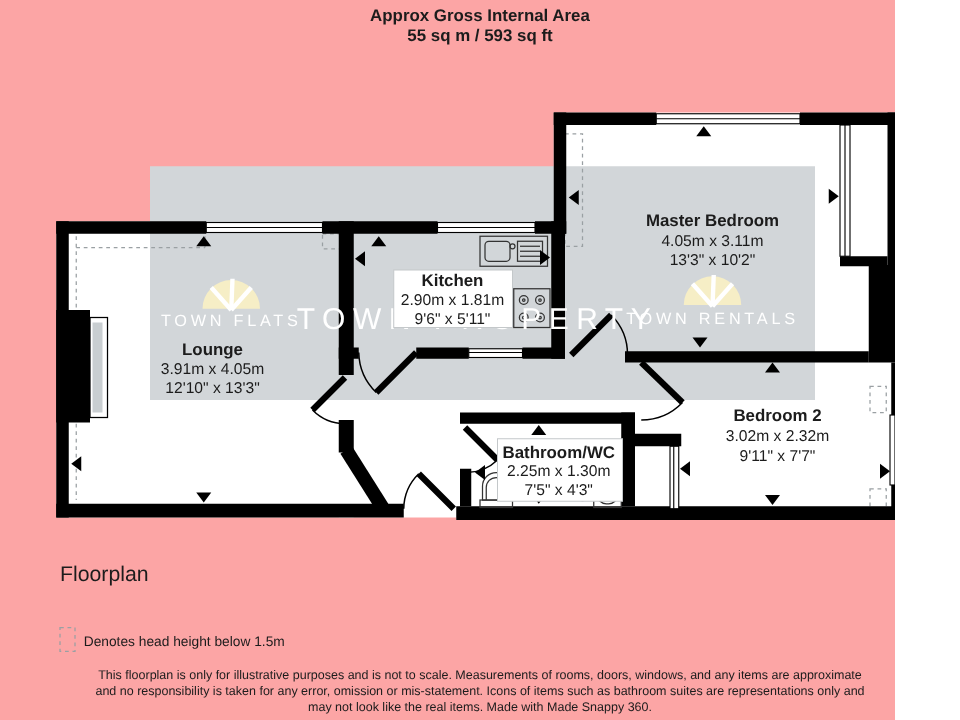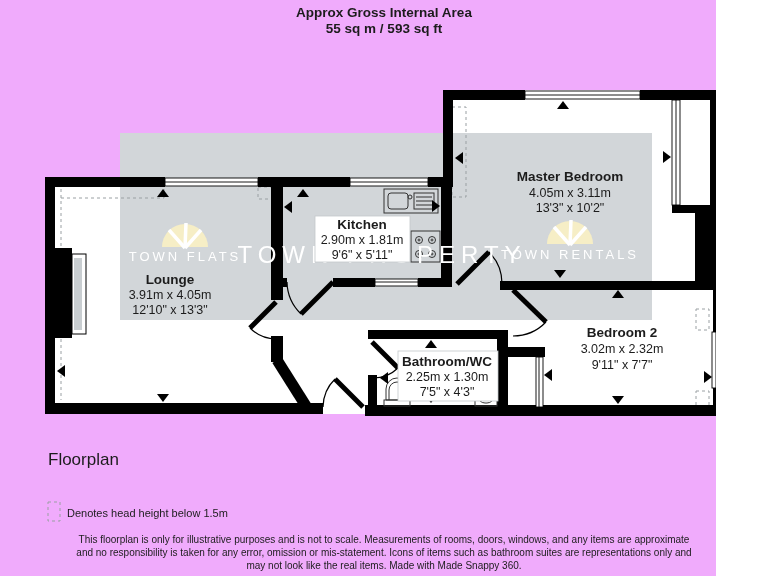--- a/index.html
+++ b/index.html
@@ -1,16 +1,16 @@
 <!DOCTYPE html>
 <html><head>
 <meta charset="utf-8">
 <style>
   html,body{margin:0;padding:0;background:#fff;}
-  #stage{position:relative;width:716px;height:576px;background:#f0abfc;overflow:hidden;
+  #stage{position:relative;width:716px;height:576px;background:#fca5a5;overflow:hidden;
          font-family:"Liberation Sans", sans-serif;}
   svg{display:block;}
   text{font-family:"Liberation Sans", sans-serif;fill:#1c1c1c;}
   .roomname{font-weight:bold;font-size:13.5px;}
   .roomdim{font-size:12.5px;}
   .wm{fill:#ffffff;}
 </style>
 </head>
 <body>
 

